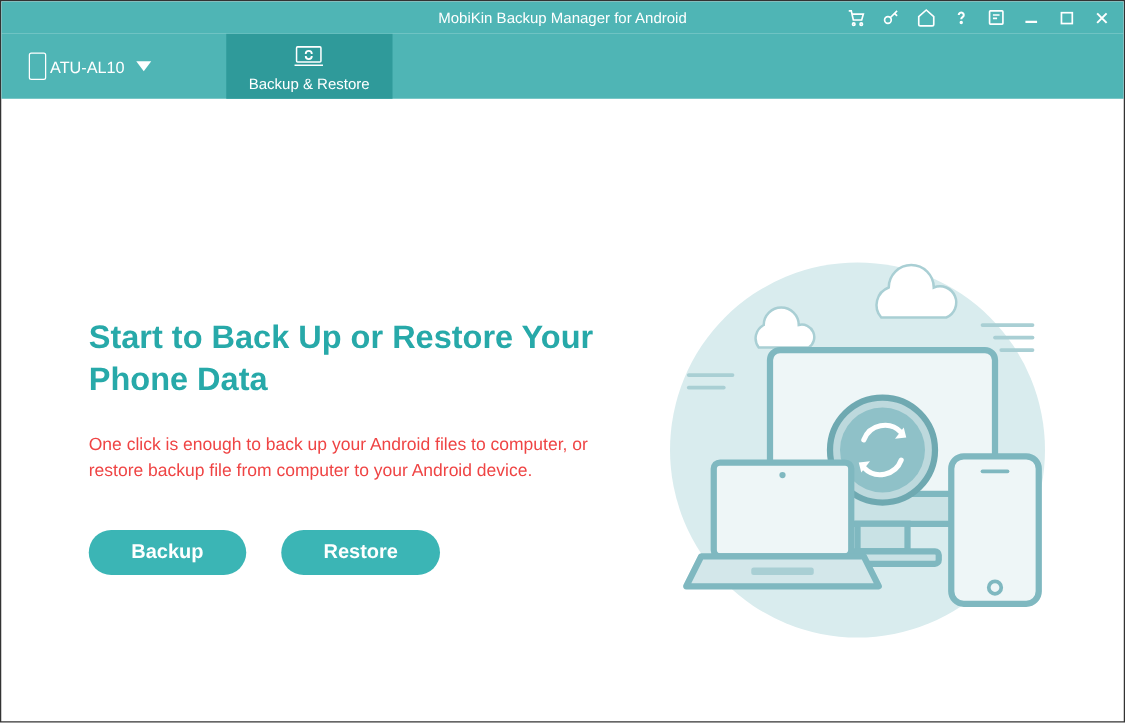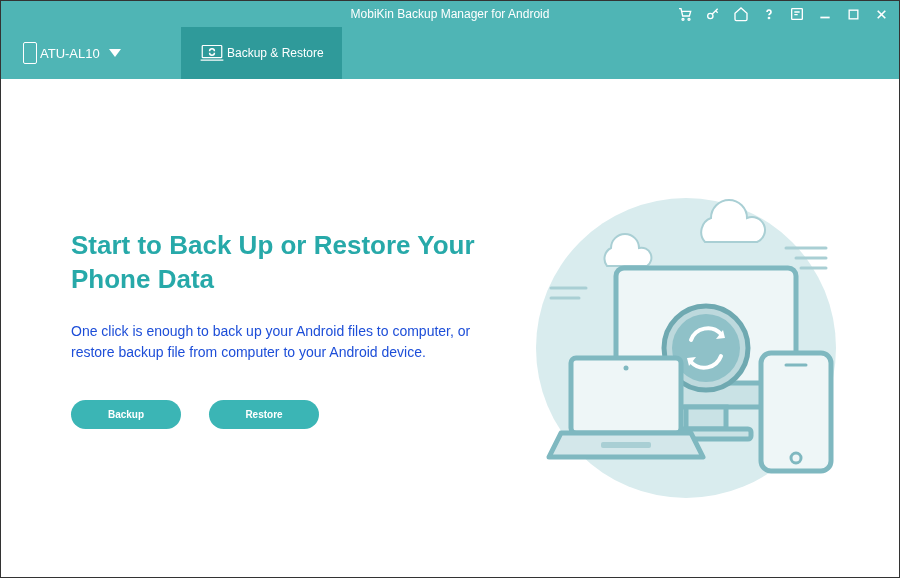--- a/index.html
+++ b/index.html
@@ -59,64 +59,64 @@
       min-width: 180px;
     }
     .device-selector .phone-ico {
       width: 14px;
       height: 22px;
       border: 1.5px solid #fff;
       border-radius: 2px;
     }
     .menu-tab {
       display: flex;
-      flex-direction: row;
+      flex-direction: column;
       align-items: center;
       justify-content: center;
       color: #fff;
       font-size: 12px;
       padding: 0 18px;
       min-width: 120px;
       cursor: pointer;
       gap: 2px;
     }
     .menu-tab.active {
       background: #2f9a9a;
     }
     .content {
       display: flex;
-      padding: 60px 40px 40px 70px;
+      padding: 84px 40px 40px 70px;
       height: calc(100% - 78px);
     }
     .left-pane {
       flex: 0 0 430px;
       padding-top: 90px;
     }
     .headline {
       color: #27a9a9;
       font-size: 26px;
       font-weight: 700;
       line-height: 1.3;
       margin-bottom: 24px;
     }
     .subtext {
-      color: #1d4ed8;
+      color: #ef4444;
       font-size: 14px;
       line-height: 1.55;
       margin-bottom: 36px;
       max-width: 400px;
     }
     .btn-row {
       display: flex;
       gap: 28px;
     }
     .pill-btn {
       background: #3bb5b5;
       color: #fff;
-      font-size: 10px;
+      font-size: 16px;
       font-weight: 600;
       border: none;
       border-radius: 20px;
       padding: 9px 34px;
       min-width: 110px;
       cursor: pointer;
     }
     .right-pane {
       flex: 1;
       display: flex;

